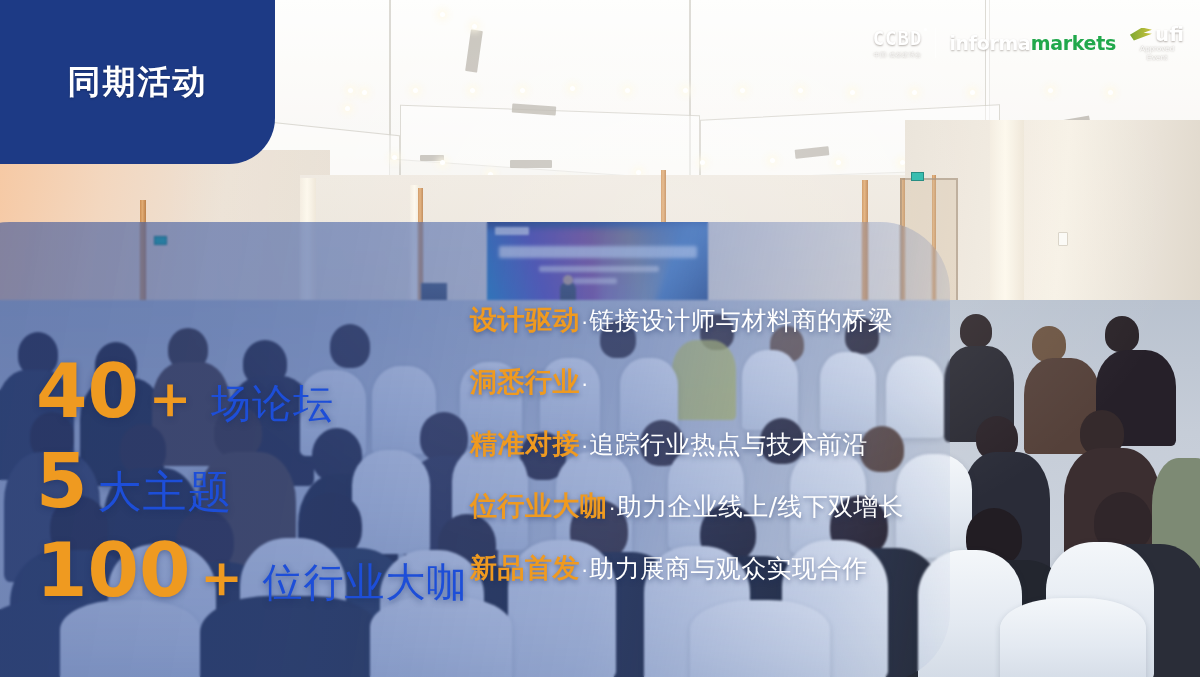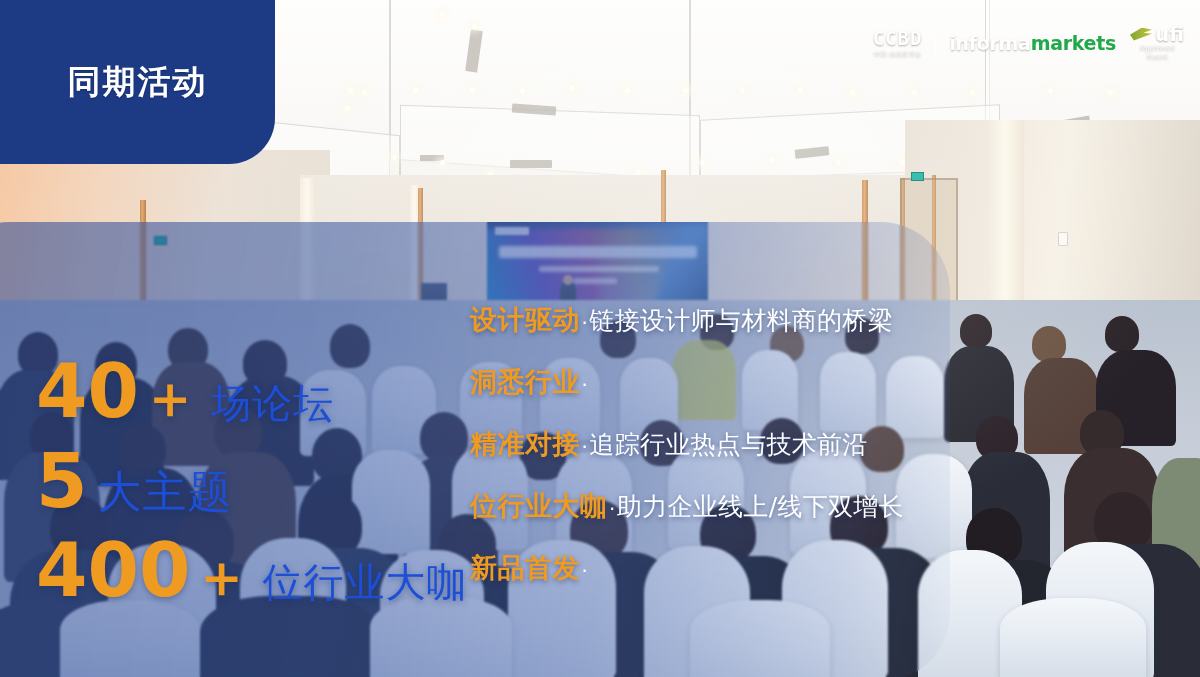--- a/index.html
+++ b/index.html
@@ -431,21 +431,21 @@
       <span class="stat-num">40</span>
       <span class="stat-plus">＋</span>
       <span class="stat-label">场论坛</span>
     </div>
     <div class="stat-row r2">
       <span class="stat-num">5</span>
       <span class="stat-plus"></span>
       <span class="stat-label">大主题</span>
     </div>
     <div class="stat-row r3">
-      <span class="stat-num">400</span>
+      <span class="stat-num">100</span>
       <span class="stat-plus">＋</span>
       <span class="stat-label">位行业大咖</span>
     </div>
   </div>
 
   <div class="features">
     <div class="feat">
       <span class="feat-key">设计驱动</span>
       <span class="feat-dot">·</span>
       <span class="feat-val">链接设计师与材料商的桥梁</span>
@@ -460,17 +460,18 @@
       <span class="feat-val">追踪行业热点与技术前沿</span>
     </div>
     <div class="feat">
       <span class="feat-key">位行业大咖</span>
       <span class="feat-dot">·</span>
       <span class="feat-val">助力企业线上/线下双增长</span>
     </div>
     <div class="feat">
       <span class="feat-key">新品首发</span>
       <span class="feat-dot">·</span>
+      <span class="feat-val">助力展商与观众实现合作</span>
     </div>
   </div>
 
 
 </div>
 
 </body></html>

